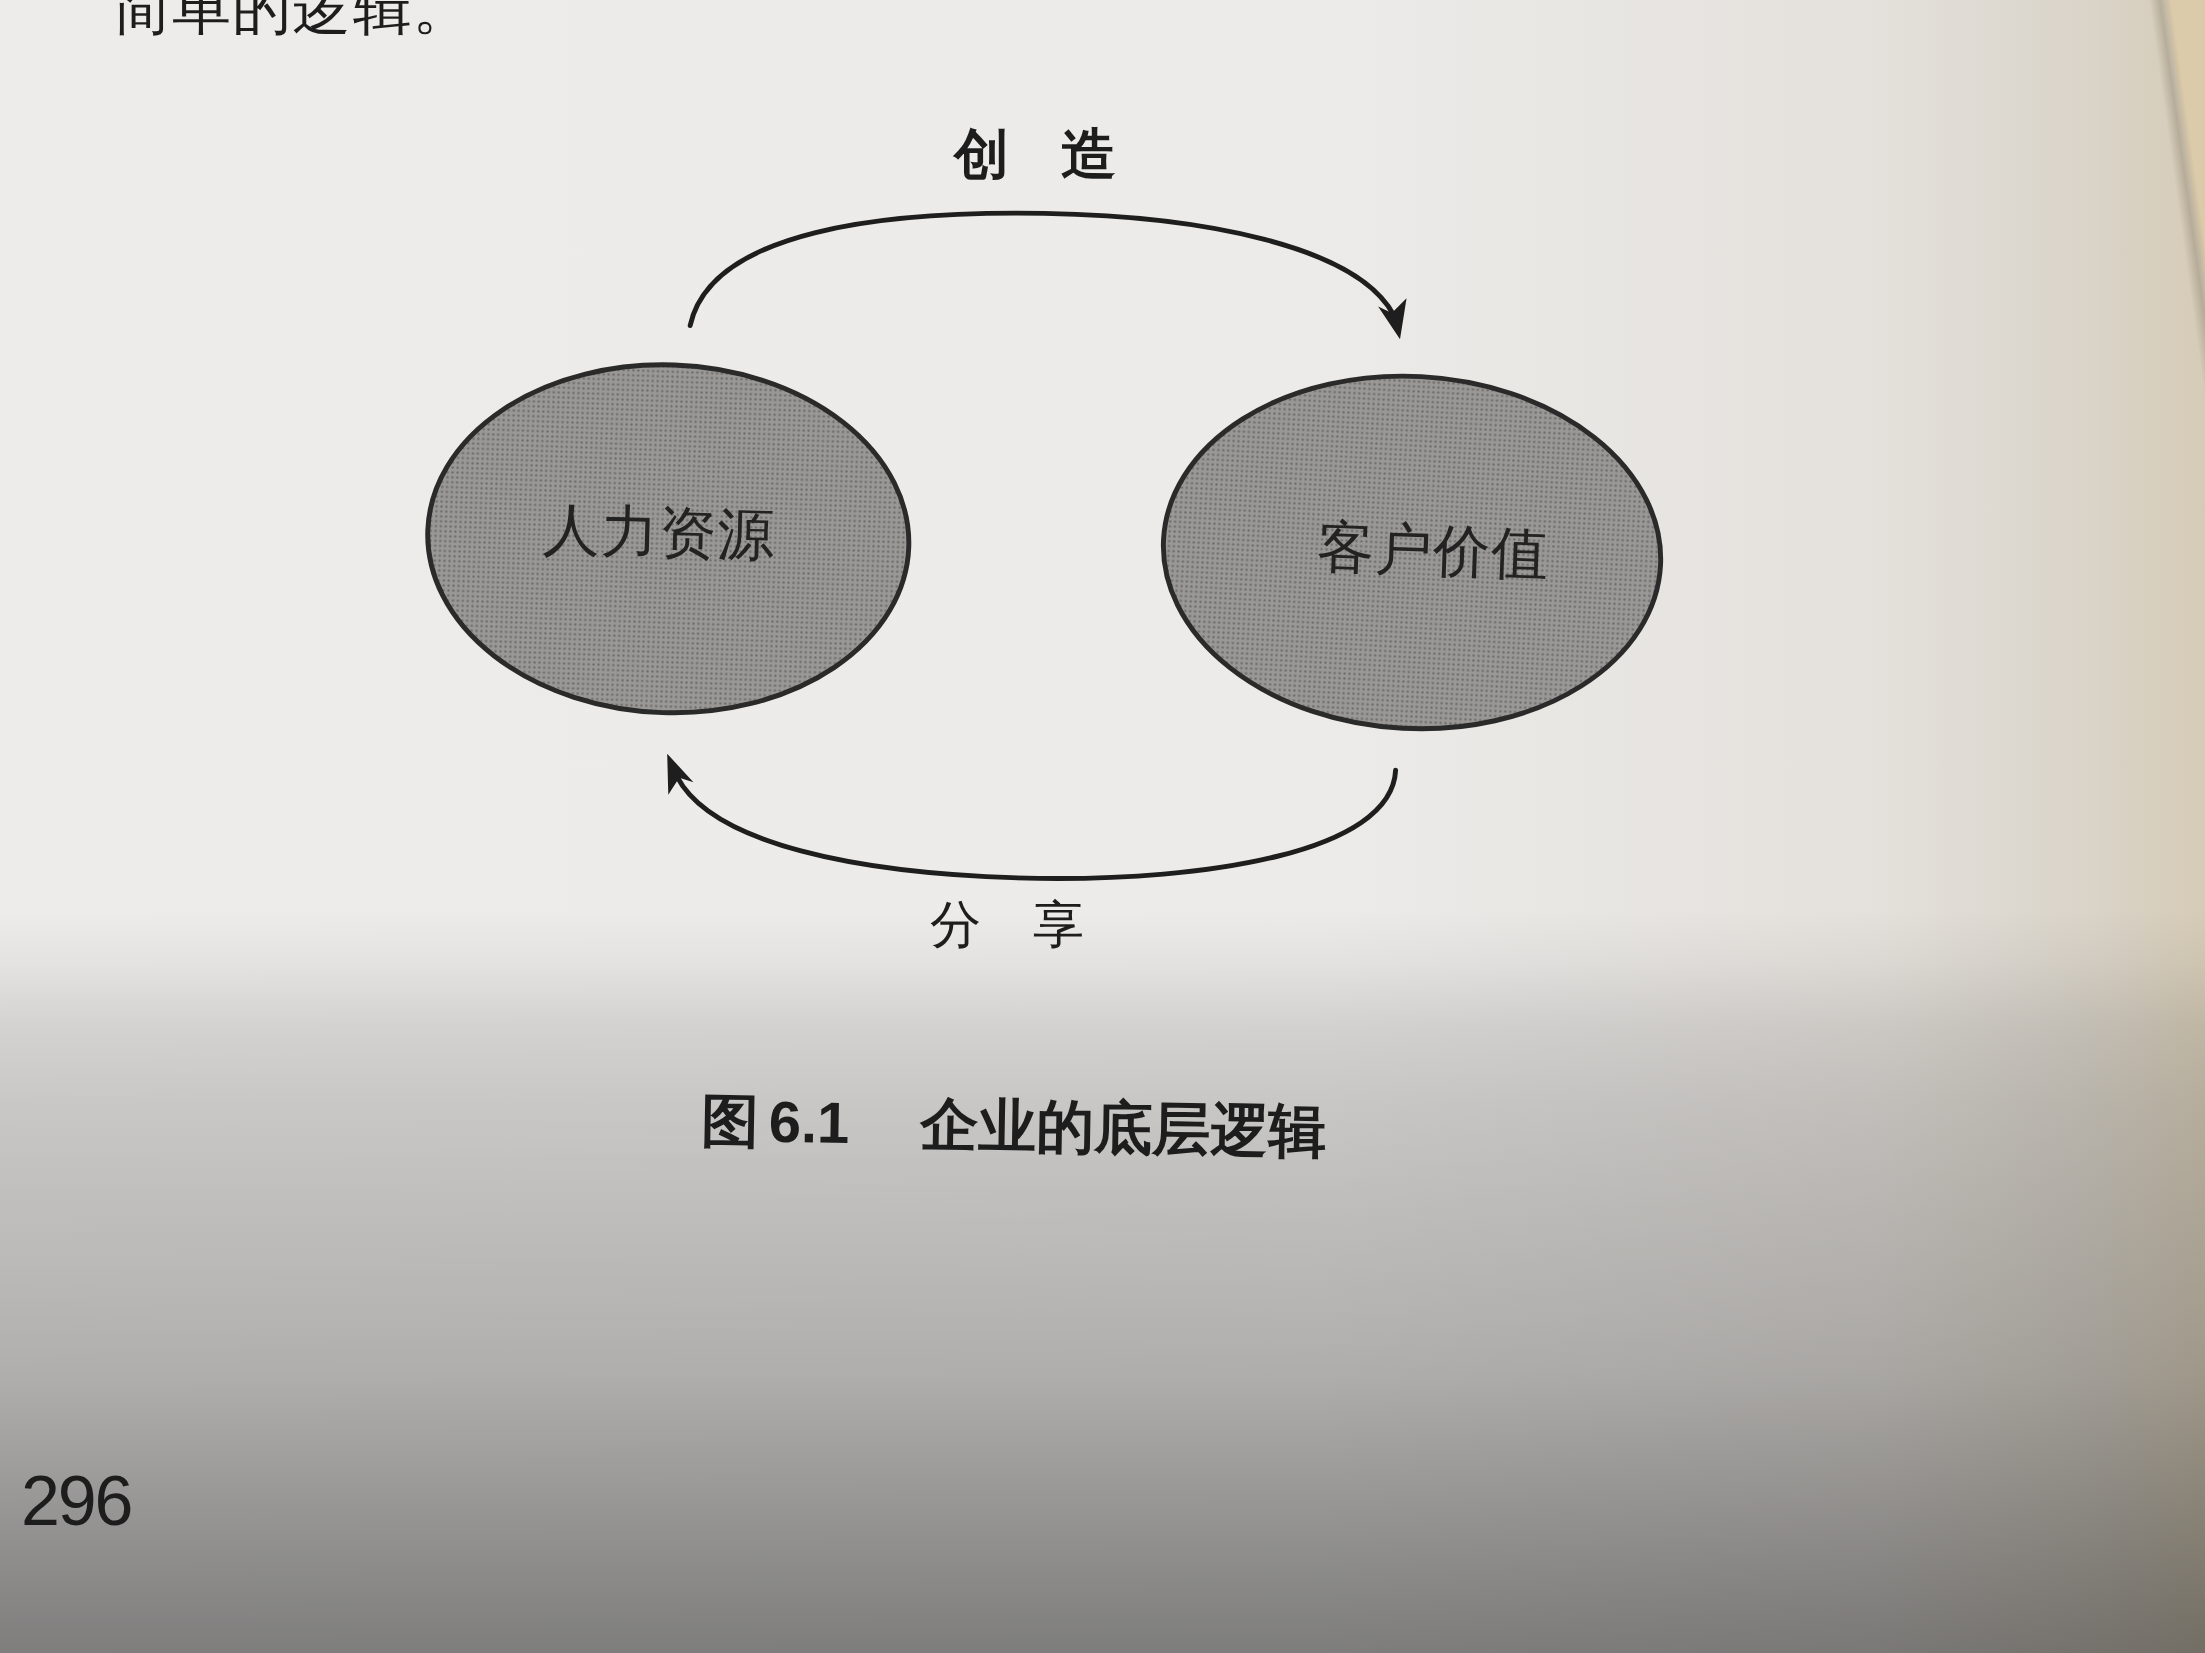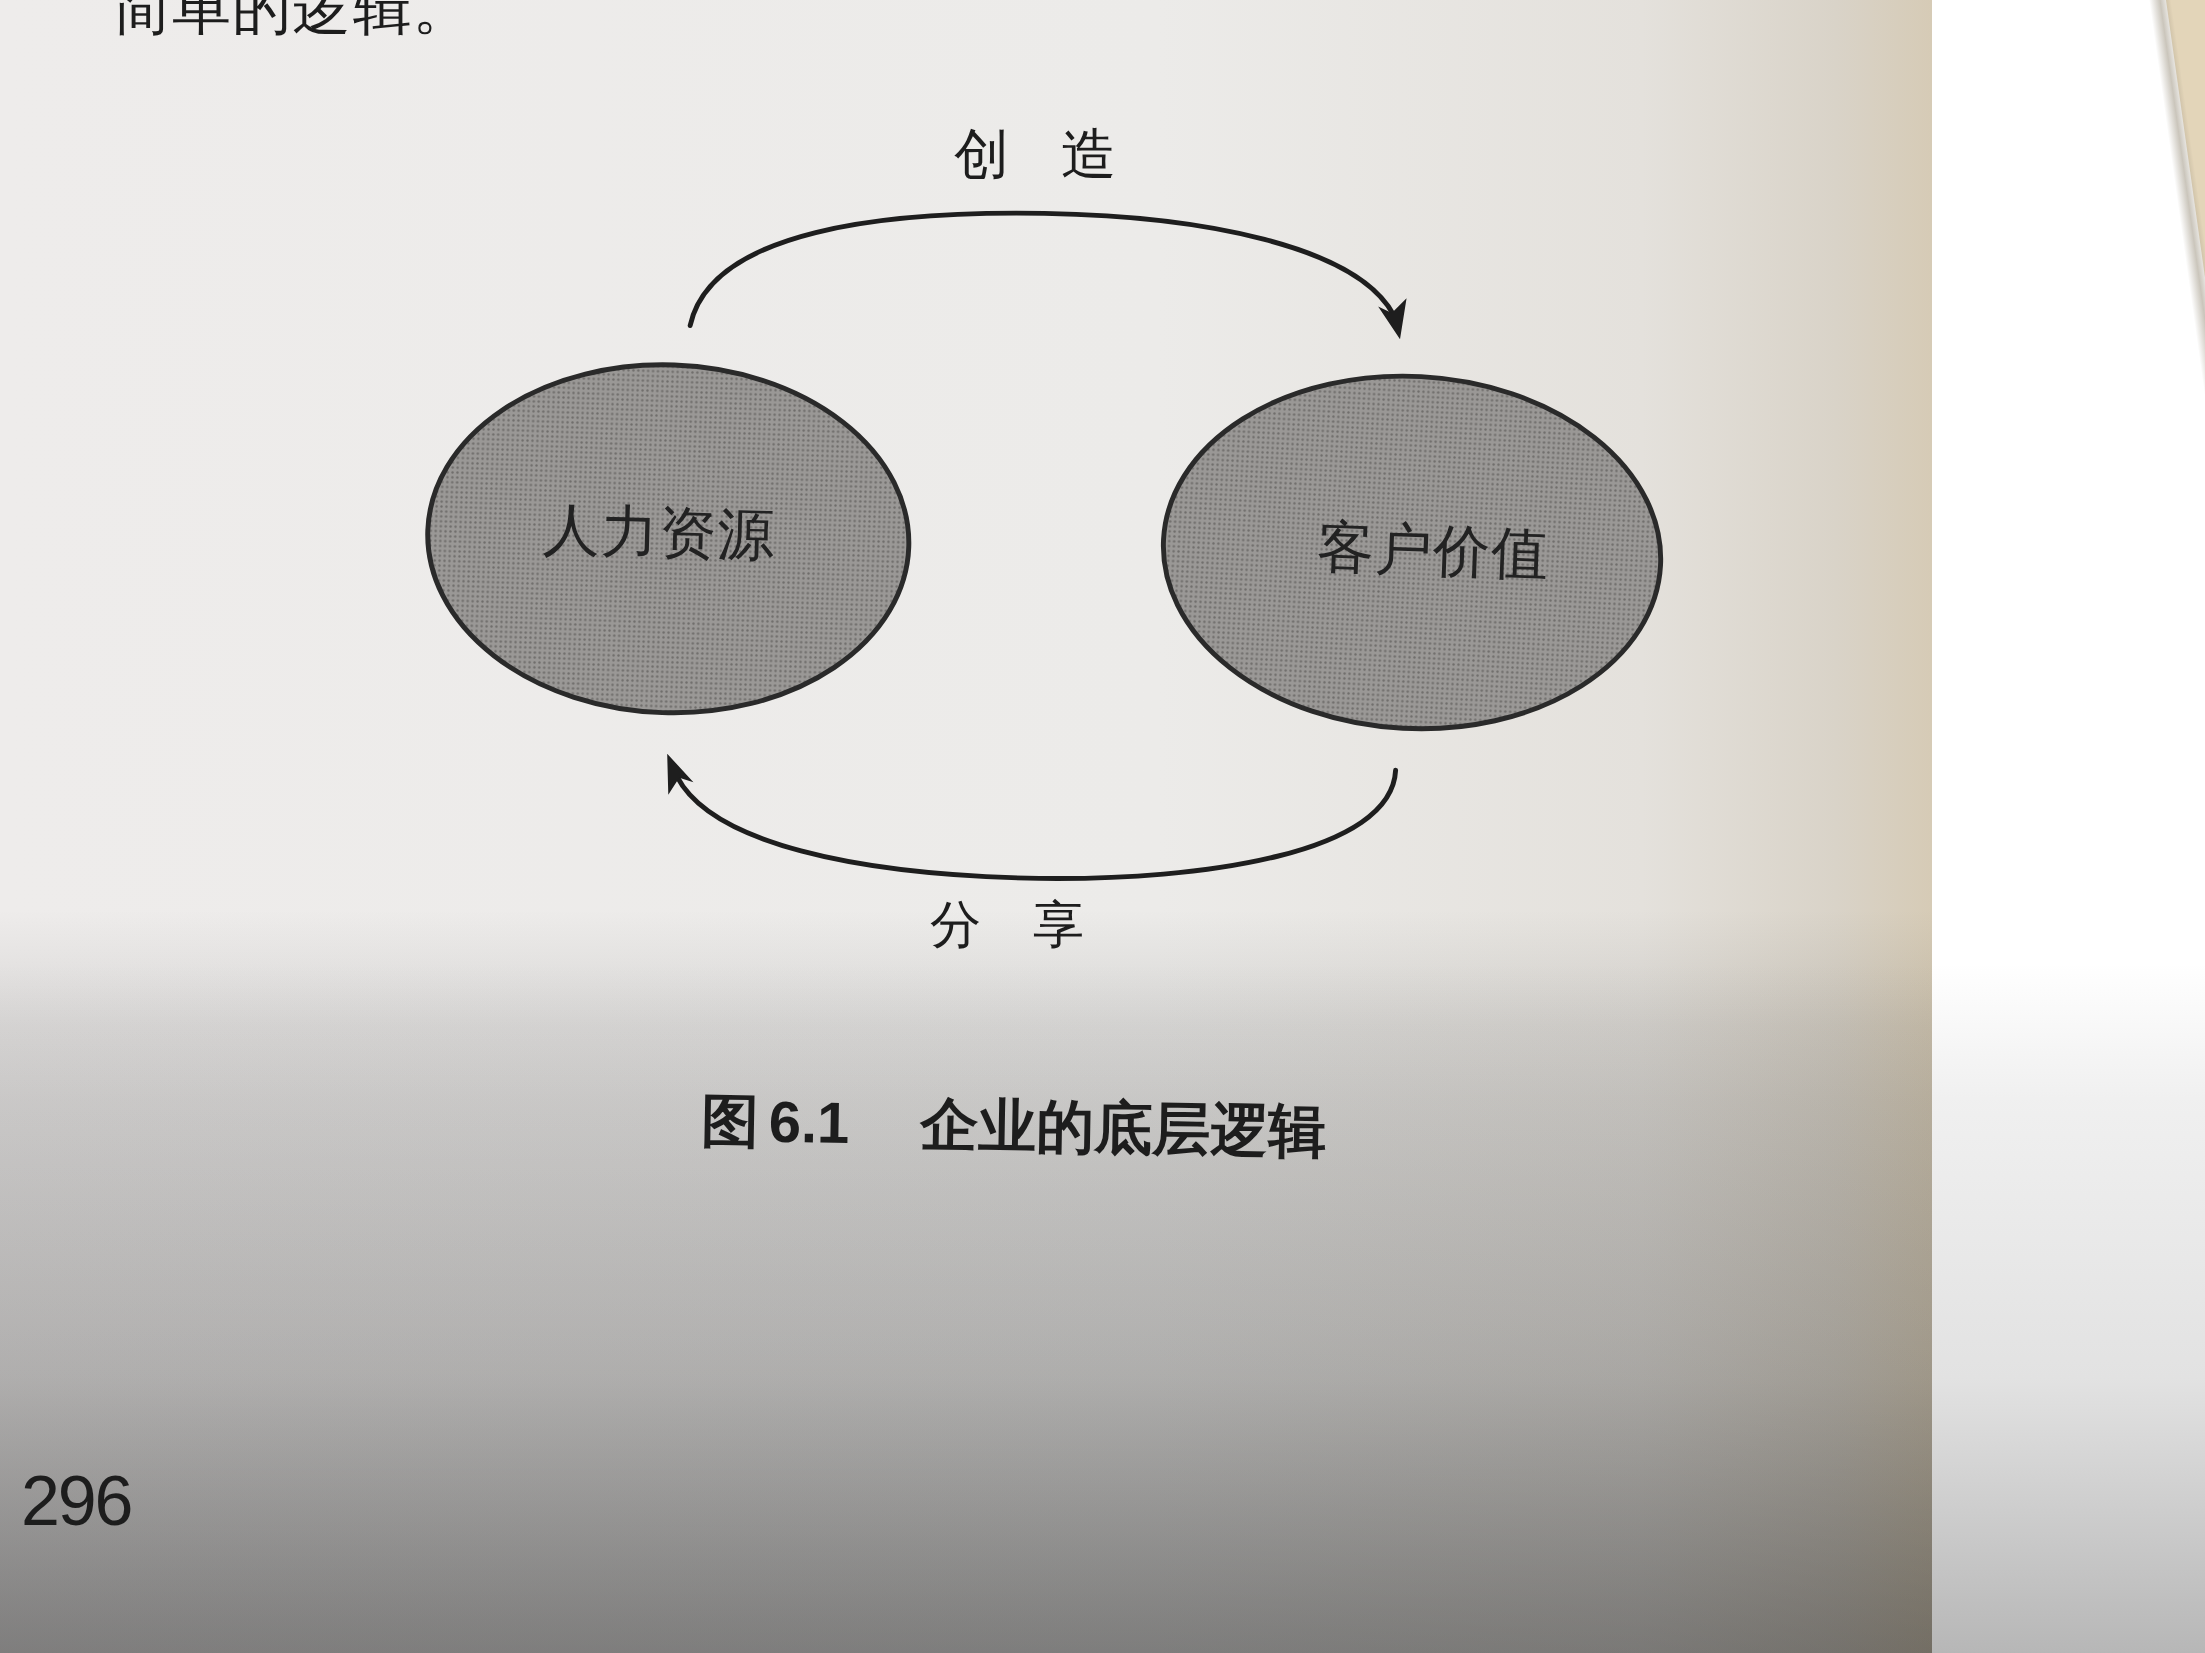--- a/index.html
+++ b/index.html
@@ -1,32 +1,32 @@
 <!DOCTYPE html>
 <html style="font-size:8.8px"><head>
 <meta charset="utf-8">
 <style>
   html, body { margin:0; padding:0; }
   body { width:2205px; height:1654px; overflow:hidden; position:relative;
     font-family:"DejaVu Sans","Liberation Sans",sans-serif; }
-  .page { position:absolute; left:0; top:0; width:1932px; height:1654px;
+  .page { position:absolute; left:0; top:0; width:2205px; height:1654px;
     background:
       linear-gradient(180deg, rgba(0,0,0,0) 0%, rgba(0,0,0,0) 55%, rgba(40,40,40,0.10) 62%, rgba(30,30,30,0.18) 80%, rgba(20,20,20,0.30) 100%),
       linear-gradient(90deg, #eeeceb 0%, #ecebe9 60%, #e4e1dc 85%, #d9d3c8 95%, #d6cbb6 100%);
   }
   .edge { position:absolute; left:2149px; top:0; width:22px; height:547px;
     background:linear-gradient(90deg, rgba(150,140,120,0), rgba(150,140,120,0.5), rgba(150,140,120,0));
     transform:skewX(8deg); transform-origin:top left; }
   .beyond { position:absolute; left:2166px; top:0; width:66px; height:492px;
     background:#dccaa8; transform:skewX(8deg); transform-origin:top left; opacity:.8; }
   .shadow-band { position:absolute; left:0; top:963px; width:2205px; height:691px;
     background:linear-gradient(180deg, rgba(60,60,60,0) 0%, rgba(60,60,60,0.08) 20%, rgba(50,50,50,0.14) 60%, rgba(30,30,30,0.32) 100%); }
   .txt { position:absolute; color:#1d1d1d; white-space:nowrap; line-height:1; }
   .top-text { left:112px; top:-22px; font-size:59px; letter-spacing:1.1px; }
-  .label-create { left:954px; top:127px; font-size:55px; letter-spacing:52px; font-weight:normal; }
+  .label-create { left:954px; top:127px; font-size:55px; letter-spacing:52px; font-weight:bold; }
   .label-share { left:930px; top:899px; font-size:51px; letter-spacing:52px; font-weight:normal; }
   .ellipse-text { font-size:57px; letter-spacing:1.1px; color:#222; }
   .left-text { left:543px; top:504px; transform:rotate(1.5deg); }
   .right-text { left:1317px; top:522px; transform:rotate(2deg); }
   .caption { left:701px; top:1097px; font-size:58px; font-weight:bold; transform:rotate(1deg); }
   .caption .num { margin-left:9.8px; margin-right:71px; font-family:"Liberation Sans",sans-serif; }
   .page-num { left:21px; top:1459px; font-size:70px; font-family:"Liberation Sans",sans-serif; letter-spacing:-2.2px;margin-top:7px; }
   .watermark { left:1479px; top:1526px; font-size:67px; color:#ffffff;
     text-shadow:3.3px 3.3px 0 rgba(40,40,40,0.75); letter-spacing:0.5px; }
   svg.diagram { position:absolute; left:0; top:0; width:2205px; height:1654px; }

